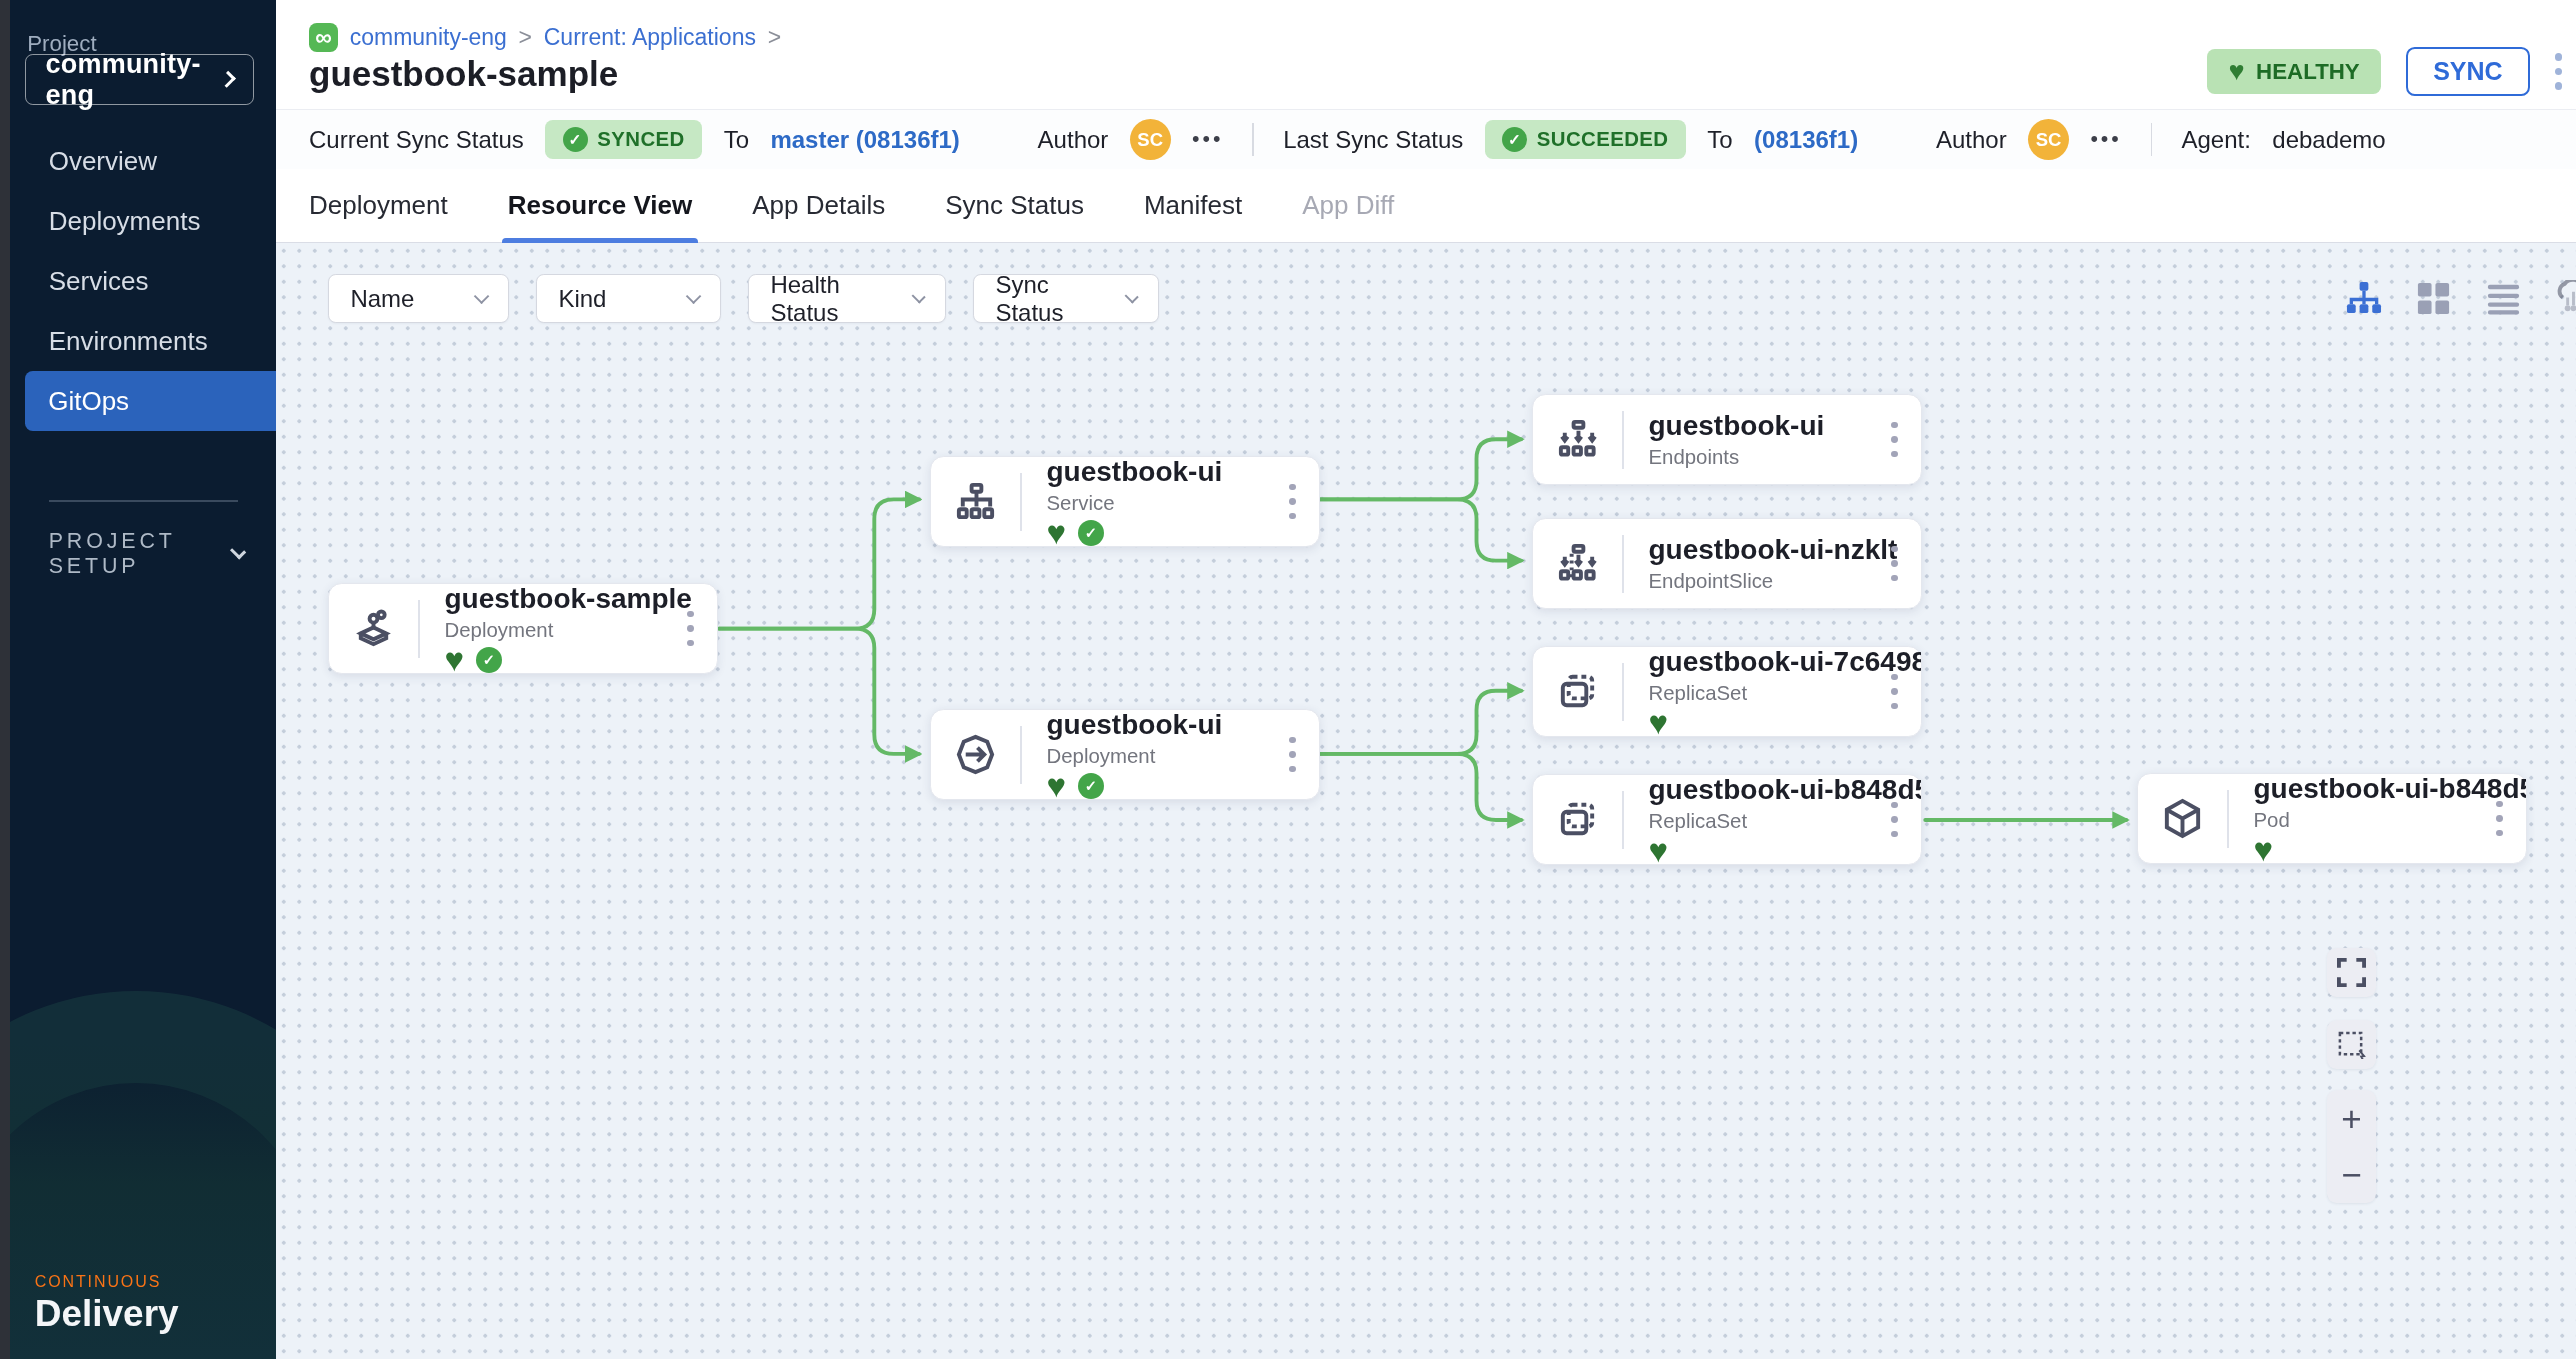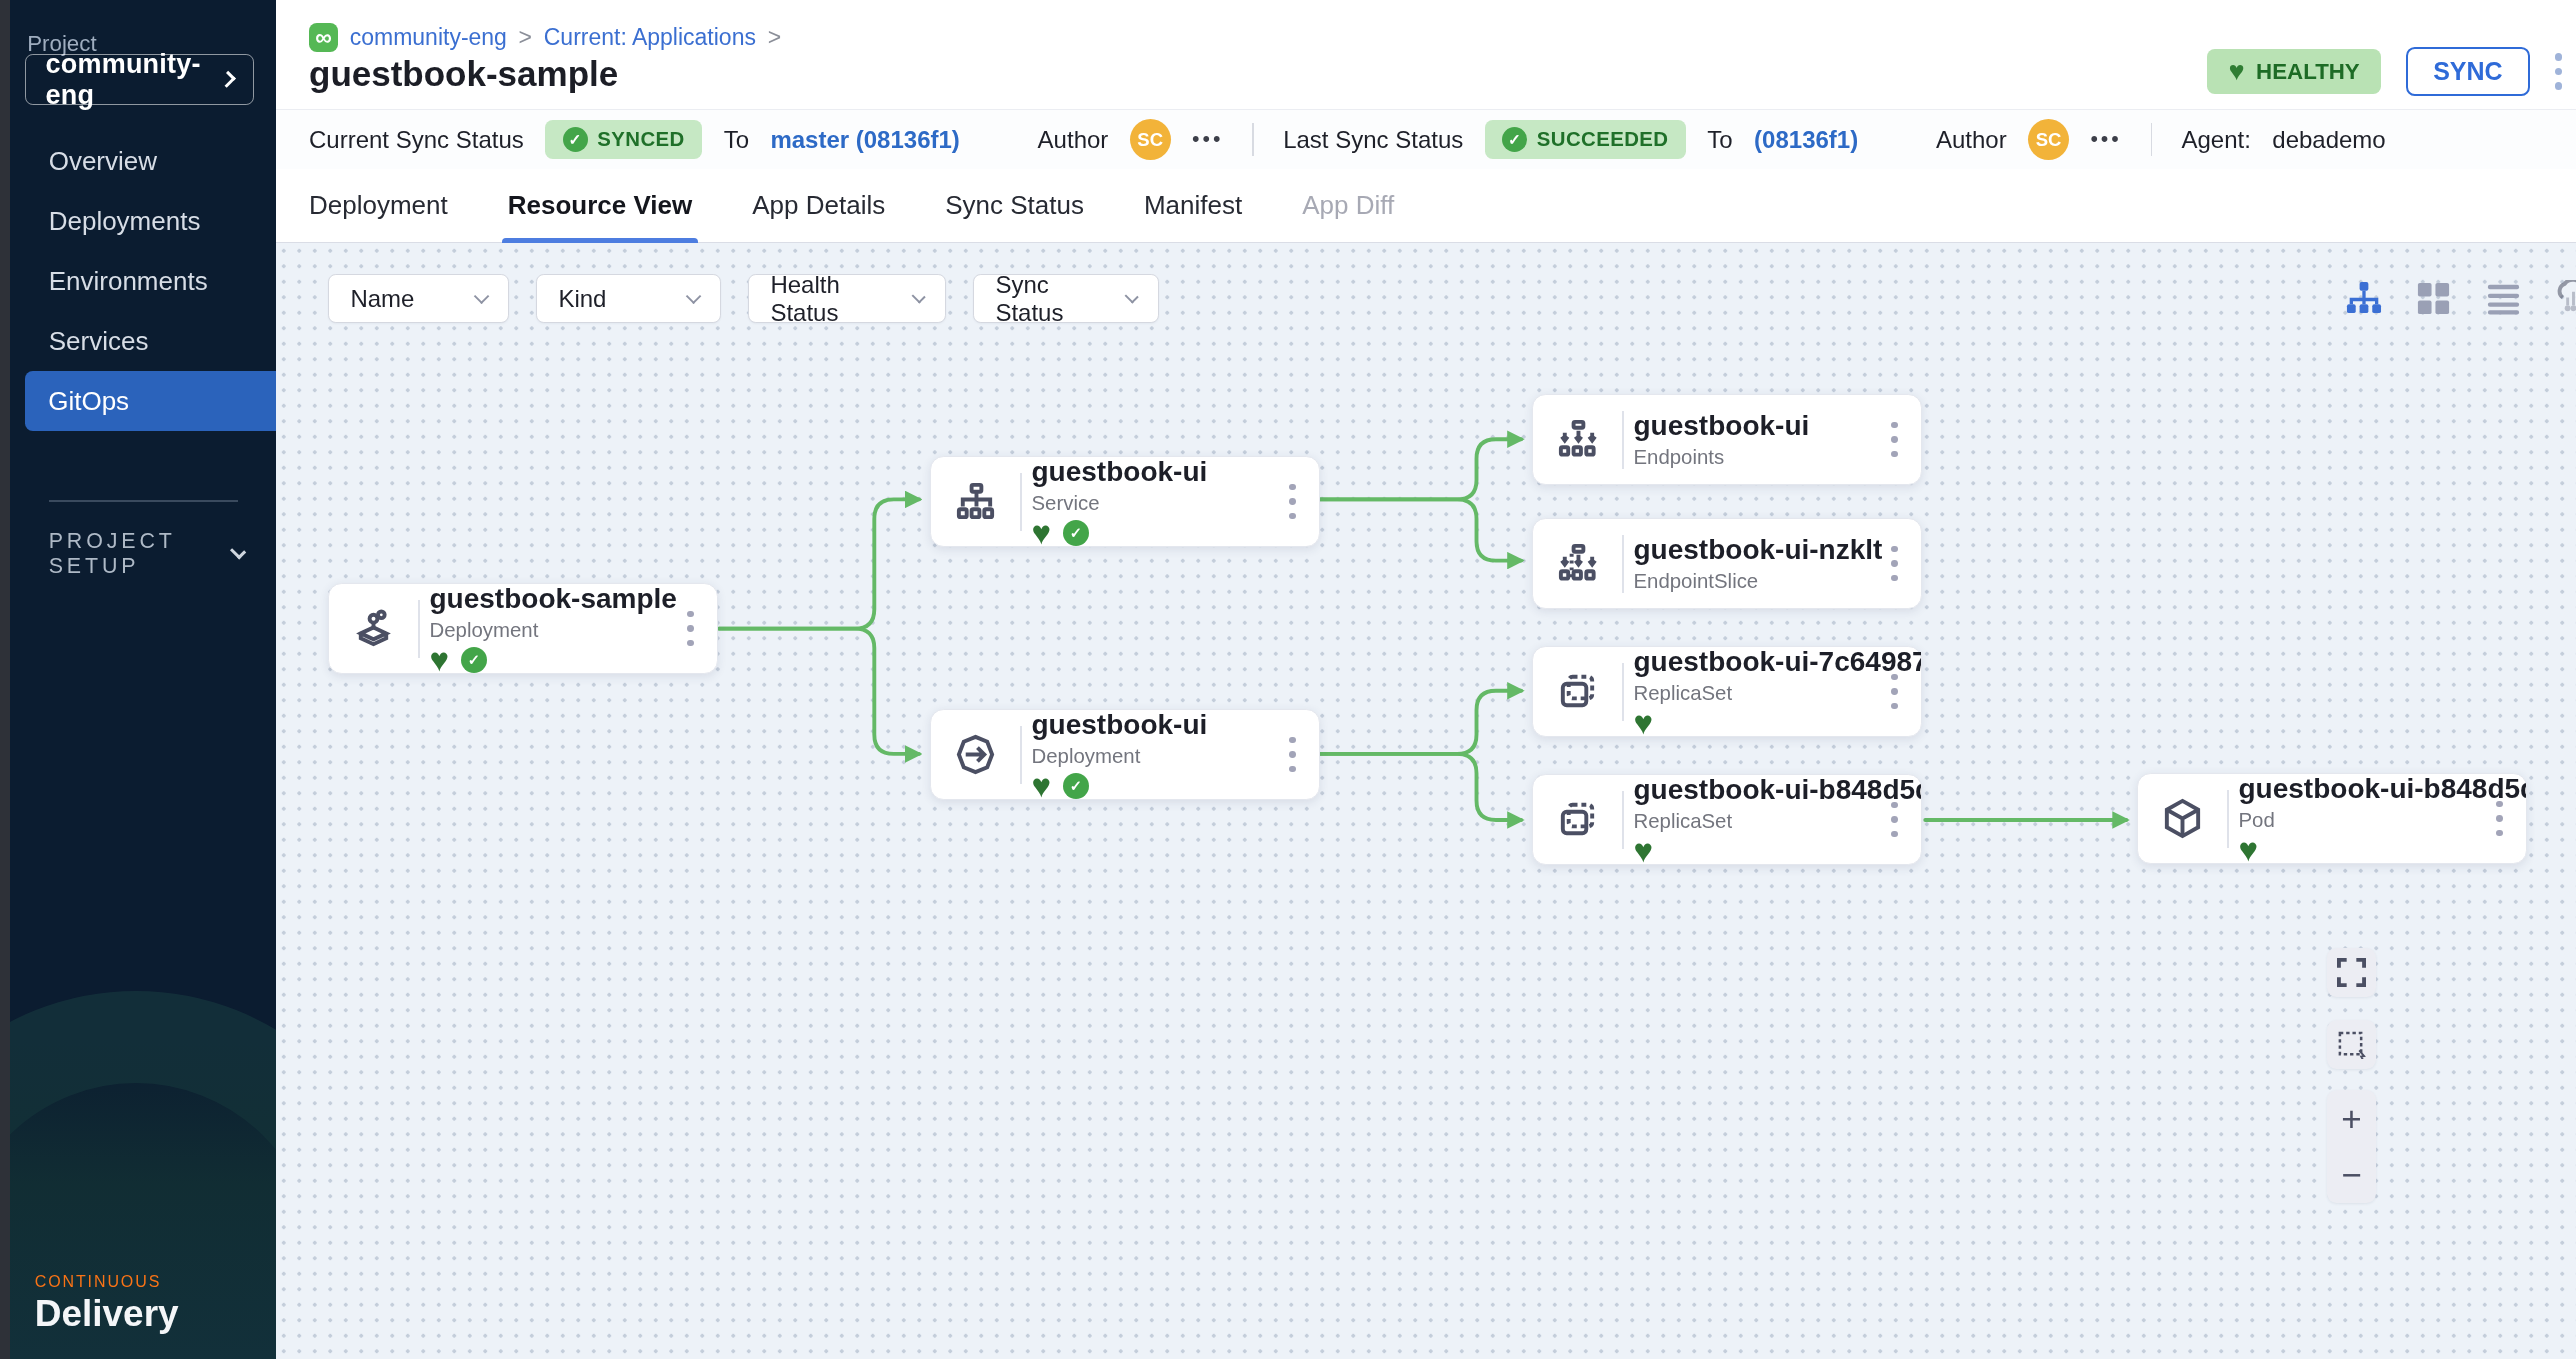--- a/index.html
+++ b/index.html
@@ -100,21 +100,21 @@
   .view-icons { position:absolute; right:35px; top:37px; display:flex; gap:33px; align-items:center; }
   .vicon { width:37px; height:37px; cursor:pointer; }
   .vicon.cut { margin-right:-51px; opacity:.55; }
 
   
   .node { position:absolute; width:390px; height:91px; background:#fff; border:1px solid #e4e7ee;
     border-radius:13.6px; box-shadow:0 2.9px 9.7px rgba(35,45,85,.10); display:flex; align-items:center;
     cursor:pointer; }
   .node .icol { width:89px; display:flex; align-items:center; justify-content:center; flex:none; }
   .node .vdiv { width:1.5px; align-self:stretch; margin:15.5px 0; background:#dfe2ea; flex:none; }
-  .node .body { padding-left:10px; display:flex; flex-direction:column; justify-content:center; min-width:0; }
+  .node .body { padding-left:25px; display:flex; flex-direction:column; justify-content:center; min-width:0; }
   .node .ttl { font-size:28px; font-weight:bold; color:#1d1f28; white-space:nowrap; overflow:hidden; }
   .node .knd { font-size:20.4px; color:#73757e; margin-top:3.9px; }
   .node .stat { display:flex; align-items:center; gap:11.7px; margin-top:3.9px; height:29px; }
   .node .stat .hrt { color:#2e7532; font-size:33px; line-height:27px; }
   .node .stat .ck { width:26px; height:26px; font-size:14.6px; }
   .node .kebab { position:absolute; right:23px; top:50%; transform:translateY(-50%);
     display:flex; flex-direction:column; gap:7.8px; cursor:pointer; }
   .node .kebab i { width:6.8px; height:6.8px; border-radius:50%; background:#a2a4b8; }
   .kicon { stroke:#4b4f63; fill:none; stroke-width:4; }
 
@@ -140,22 +140,22 @@
   <div class="watermark"></div>
   <div class="teal-block"></div>
   <div class="proj-label">Project</div>
   <div class="proj-select">
     <span class="name">community-eng</span>
     <span class="chev-right"></span>
   </div>
   <div class="nav">
     <div class="nav-item">Overview</div>
     <div class="nav-item">Deployments</div>
+    <div class="nav-item">Services</div>
     <div class="nav-item">Environments</div>
-    <div class="nav-item">Services</div>
     <div class="nav-item selected">GitOps</div>
   </div>
   <div class="side-divider"></div>
   <div class="proj-setup">
     <span>PROJECT SETUP</span>
     <span class="chev-down"></span>
   </div>
   <div class="logo">
     <div class="l1">CONTINUOUS</div>
     <div class="l2">Delivery</div>

